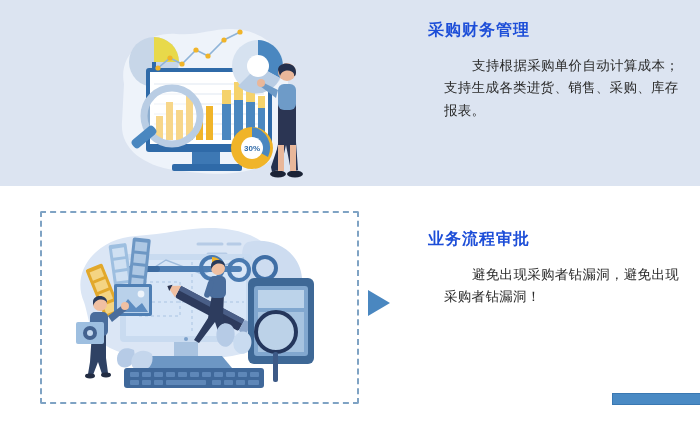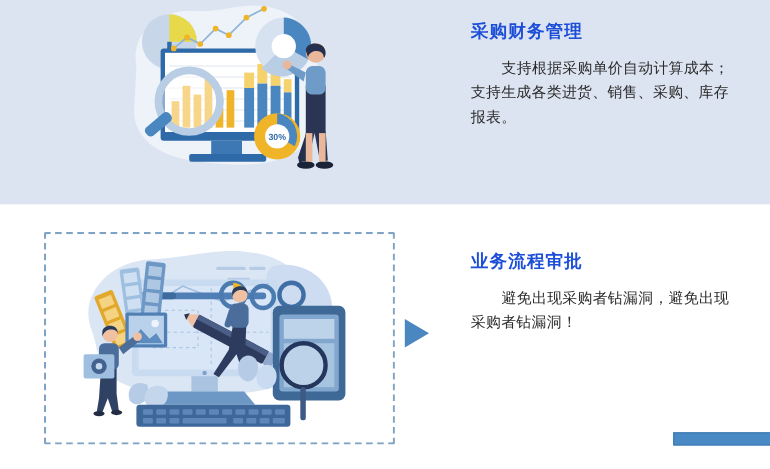--- a/index.html
+++ b/index.html
@@ -26,21 +26,21 @@
 
   
   .textblock{position:absolute;}
   .sec-title{
     font-size:16px;font-weight:bold;color:#1d4ed8;
     letter-spacing:1px;line-height:1.2;margin:0 0 12px 0;
     white-space:nowrap;
   }
   .sec-body{
     font-size:13.5px;color:#2a2a2a;line-height:1.65;
-    letter-spacing:.3px;margin:0;width:248px;
+    letter-spacing:.3px;margin:16px;width:248px;
     text-indent:28px;
   }
   #t1{left:428px;top:20px;}
   #t2{left:428px;top:229px;}
 
   
   .dashed-frame{
     position:absolute;left:40px;top:211px;width:315px;height:189px;
     border:2px dashed #7fa3c4;border-radius:2px;background:transparent;
   }
@@ -55,21 +55,21 @@
   }
 
   
   .bottom-bar{
     position:absolute;left:612px;top:393px;width:88px;height:10px;
     background:#4a8ac4;border:1px solid #3a78b2;
   }
 
   
   .illus{position:absolute;}
-  #illus1{left:112px;top:0;width:192px;height:160px;}
+  #illus1{left:112px;top:24px;width:192px;height:160px;}
   #illus2{left:62px;top:222px;width:282px;height:170px;}
   .illus svg{display:block;}
 </style>
 </head>
 <body>
 
 <div class="page">
 
   <div class="band"></div>
   <div class="band2"></div>

